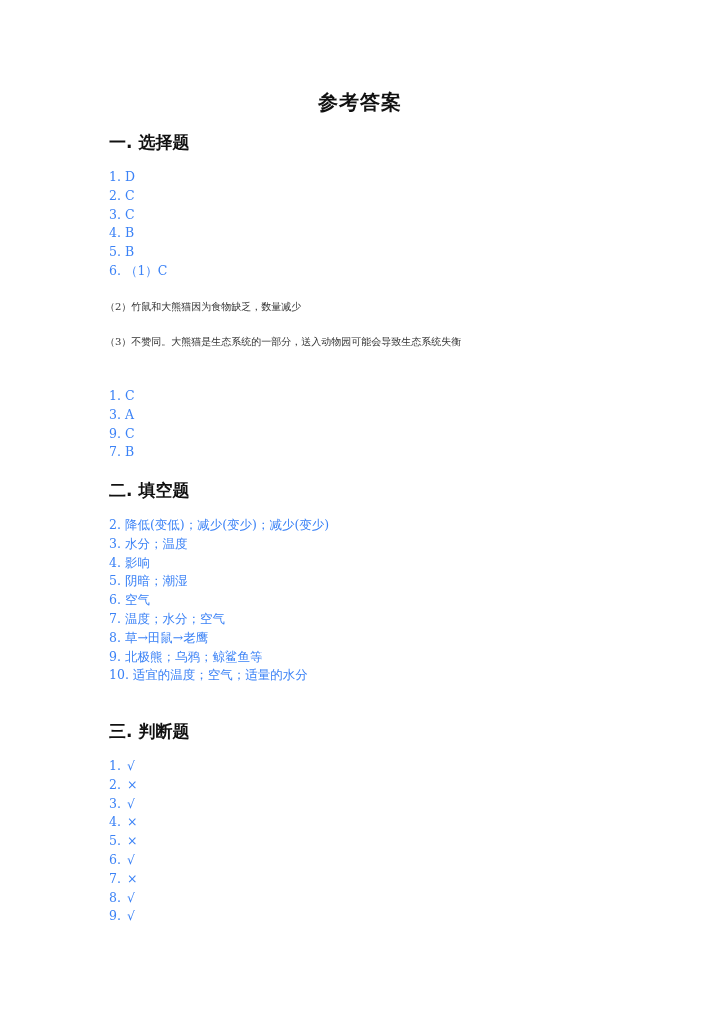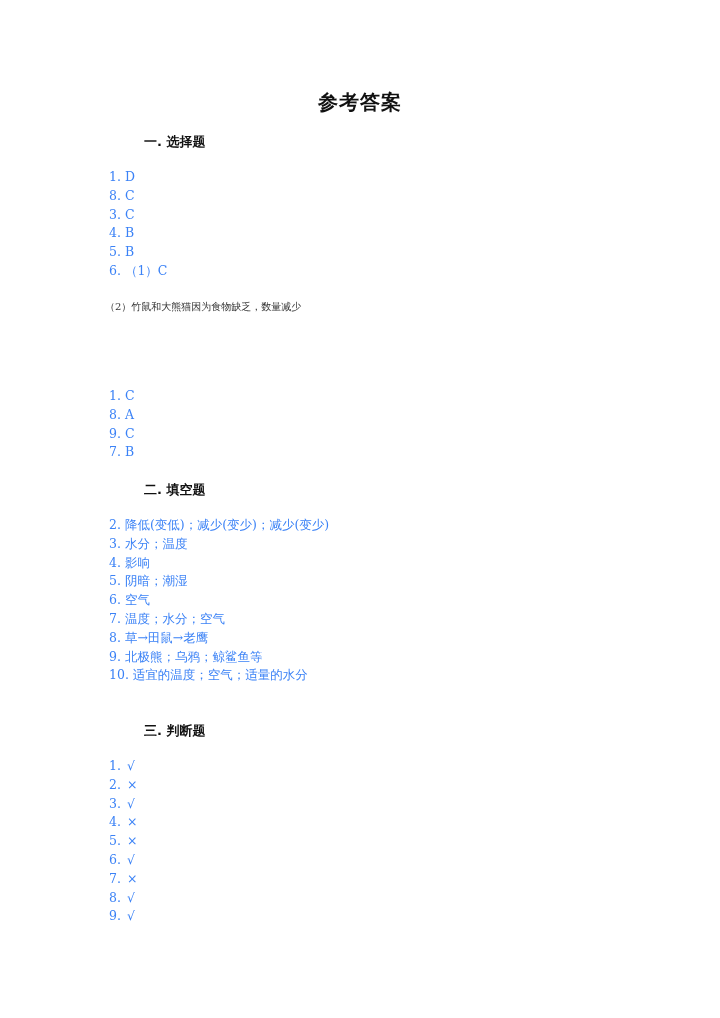--- a/index.html
+++ b/index.html
@@ -30,25 +30,24 @@
       font-family: "DejaVu Sans", "Liberation Sans", sans-serif;
       font-size: 20px;
       font-weight: bold;
       letter-spacing: 1px;
       color: #111111;
     }
     .section-heading {
       position: absolute;
       left: 109px;
       font-family: "DejaVu Sans", "Liberation Sans", sans-serif;
-      font-size: 13px;
+      font-size: 17px;
       font-weight: bold;
       color: #111111;
       line-height: 16px;
-      margin-left: 35px;
     }
     .list {
       position: absolute;
       left: 109px;
       margin: 0;
       padding: 0;
       list-style: none;
       font-size: 12.5px;
       line-height: 18.8px;
       color: #3b82f6;
@@ -72,33 +71,34 @@
 <body>
 
 <div class="page">
 
   <div class="title">参考答案</div>
 
   <div class="section-heading" style="top:134px;">一. 选择题</div>
 
   <ul class="list" style="top:168px;">
     <li>1. D</li>
-    <li>8. C</li>
+    <li>2. C</li>
     <li>3. C</li>
     <li>4. B</li>
     <li>5. B</li>
     <li>6. （1）C</li>
   </ul>
 
   <div class="para" style="top:297px; left:105px;">（2）竹鼠和大熊猫因为食物缺乏，数量减少</div>
 
+  <div class="para" style="top:332px; left:105px; width:508px;">（3）不赞同。大熊猫是生态系统的一部分，送入动物园可能会导致生态系统失衡</div>
 
   <ul class="list" style="top:387px;">
     <li>1. C</li>
-    <li>8. A</li>
+    <li>3. A</li>
     <li>9. C</li>
     <li>7. B</li>
   </ul>
 
   <div class="section-heading" style="top:482px;">二. 填空题</div>
 
   <ul class="list" style="top:516px;">
     <li>2. 降低(变低)；减少(变少)；减少(变少)</li>
     <li>3. 水分；温度</li>
     <li>4. 影响</li>

